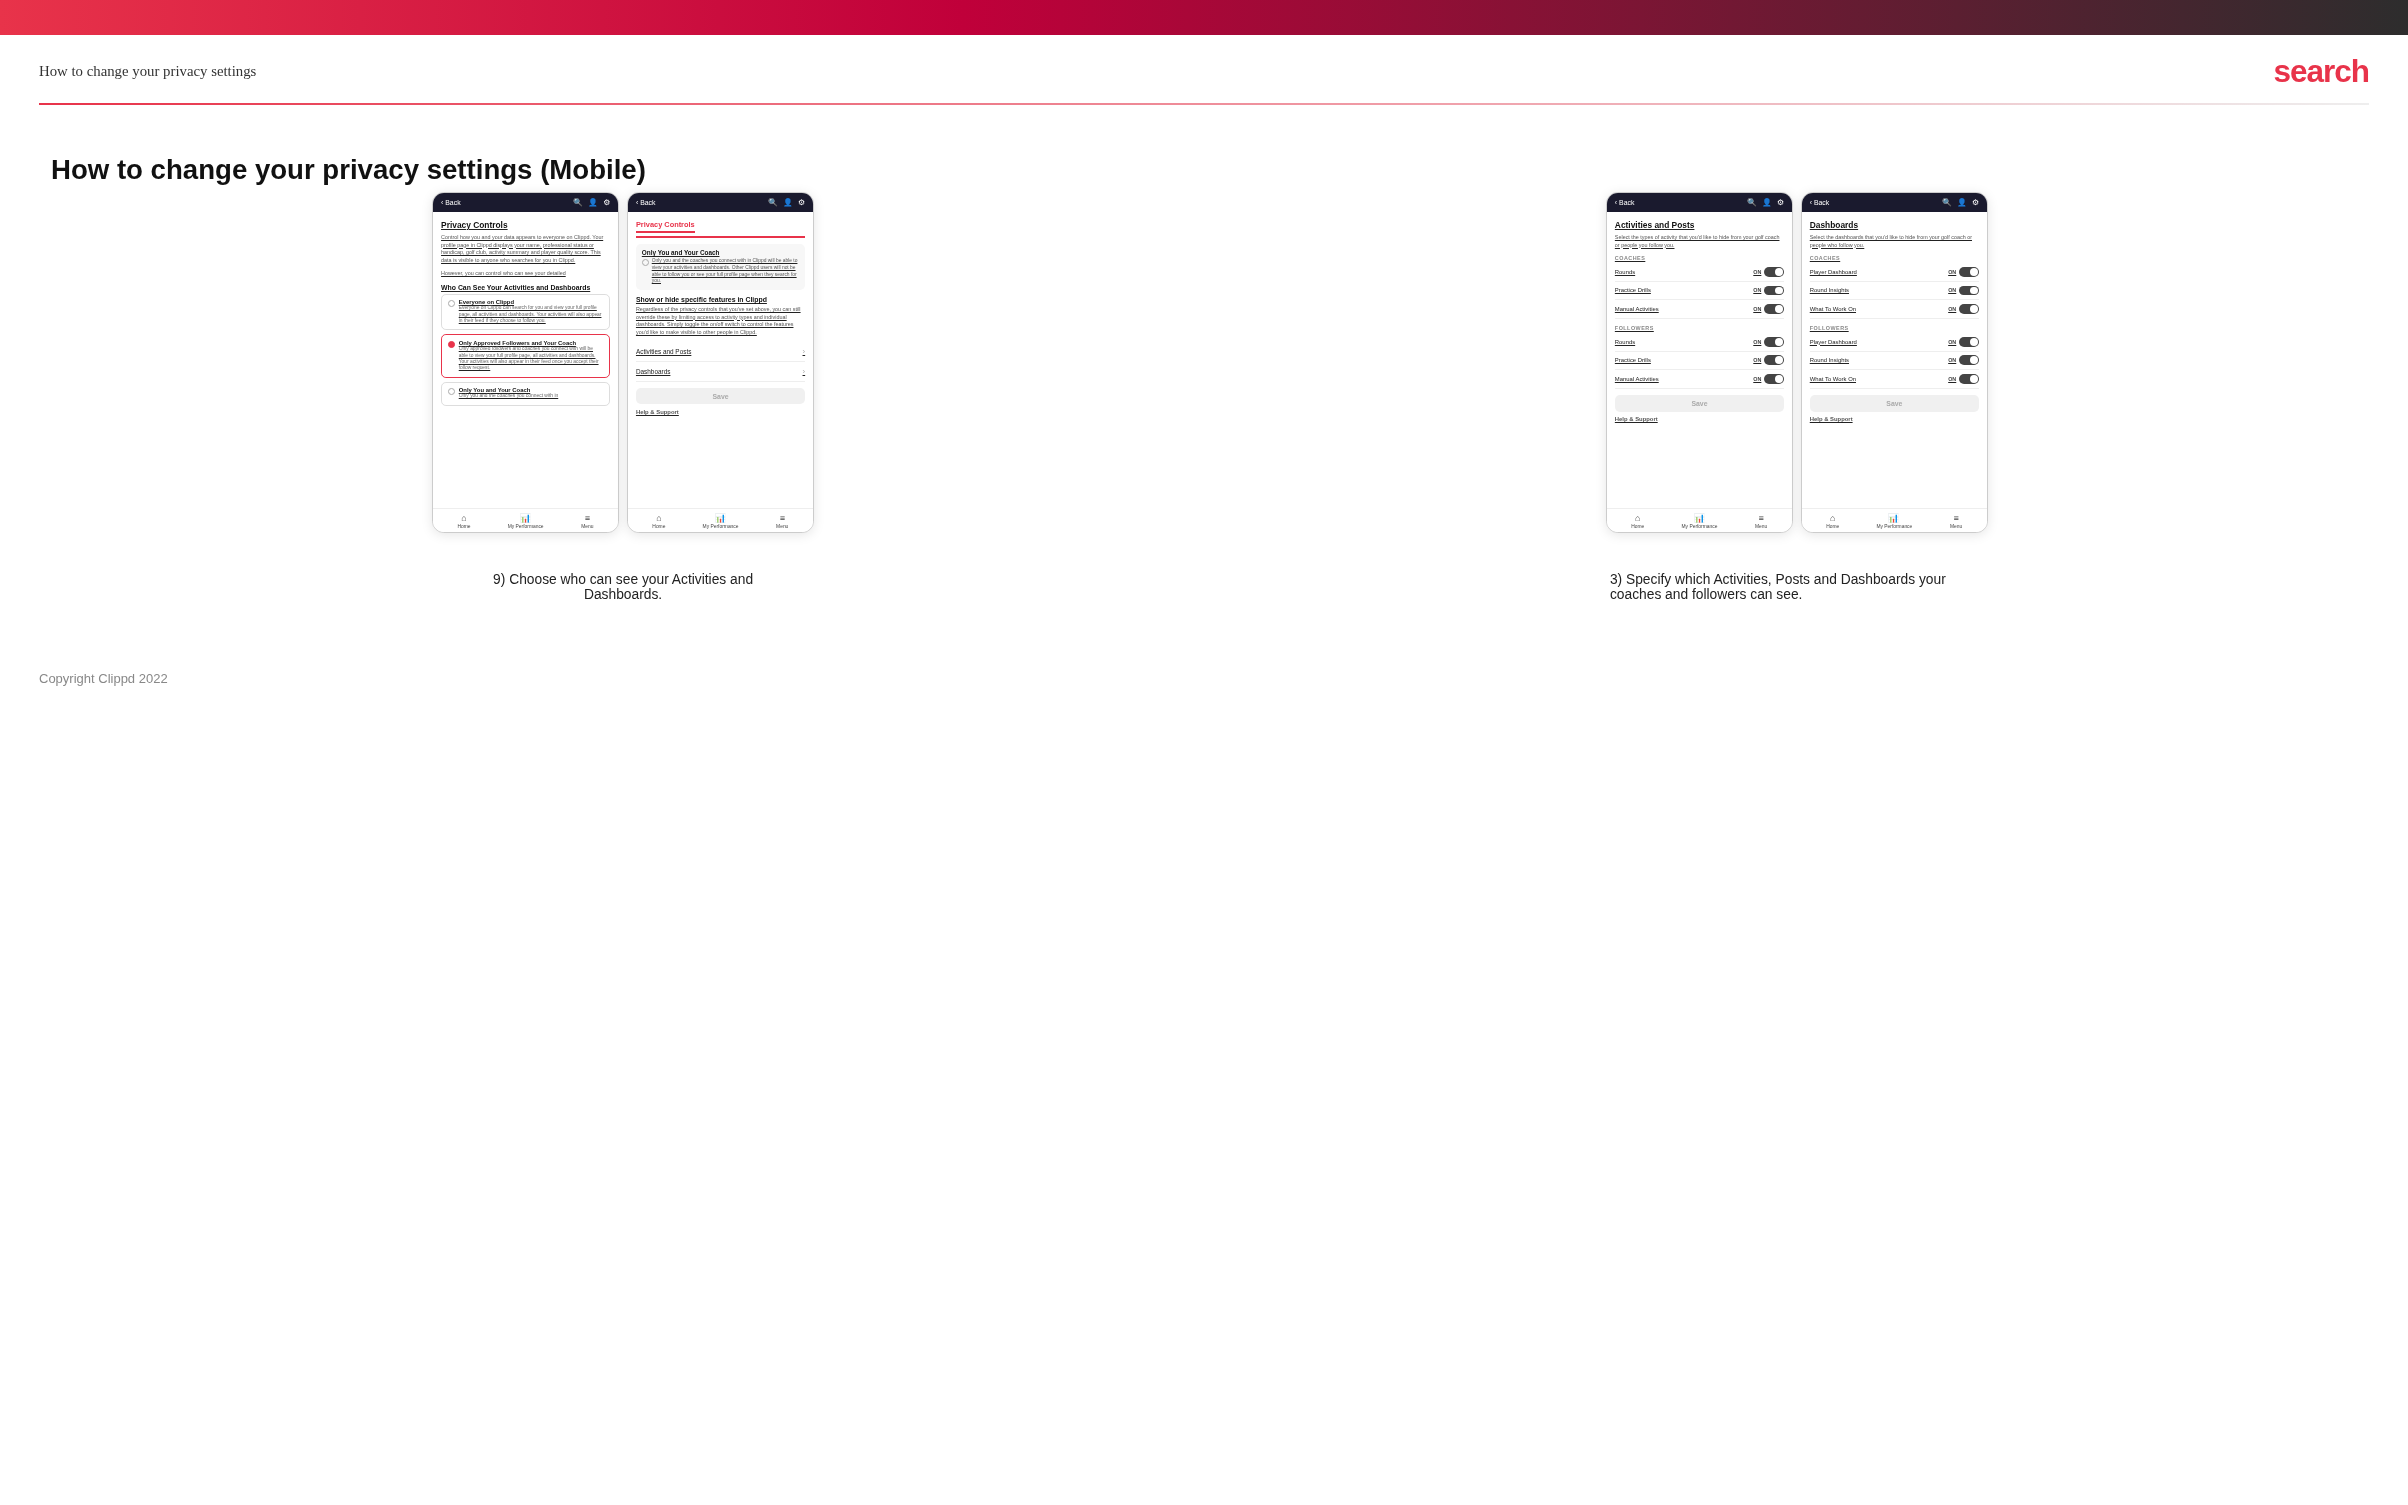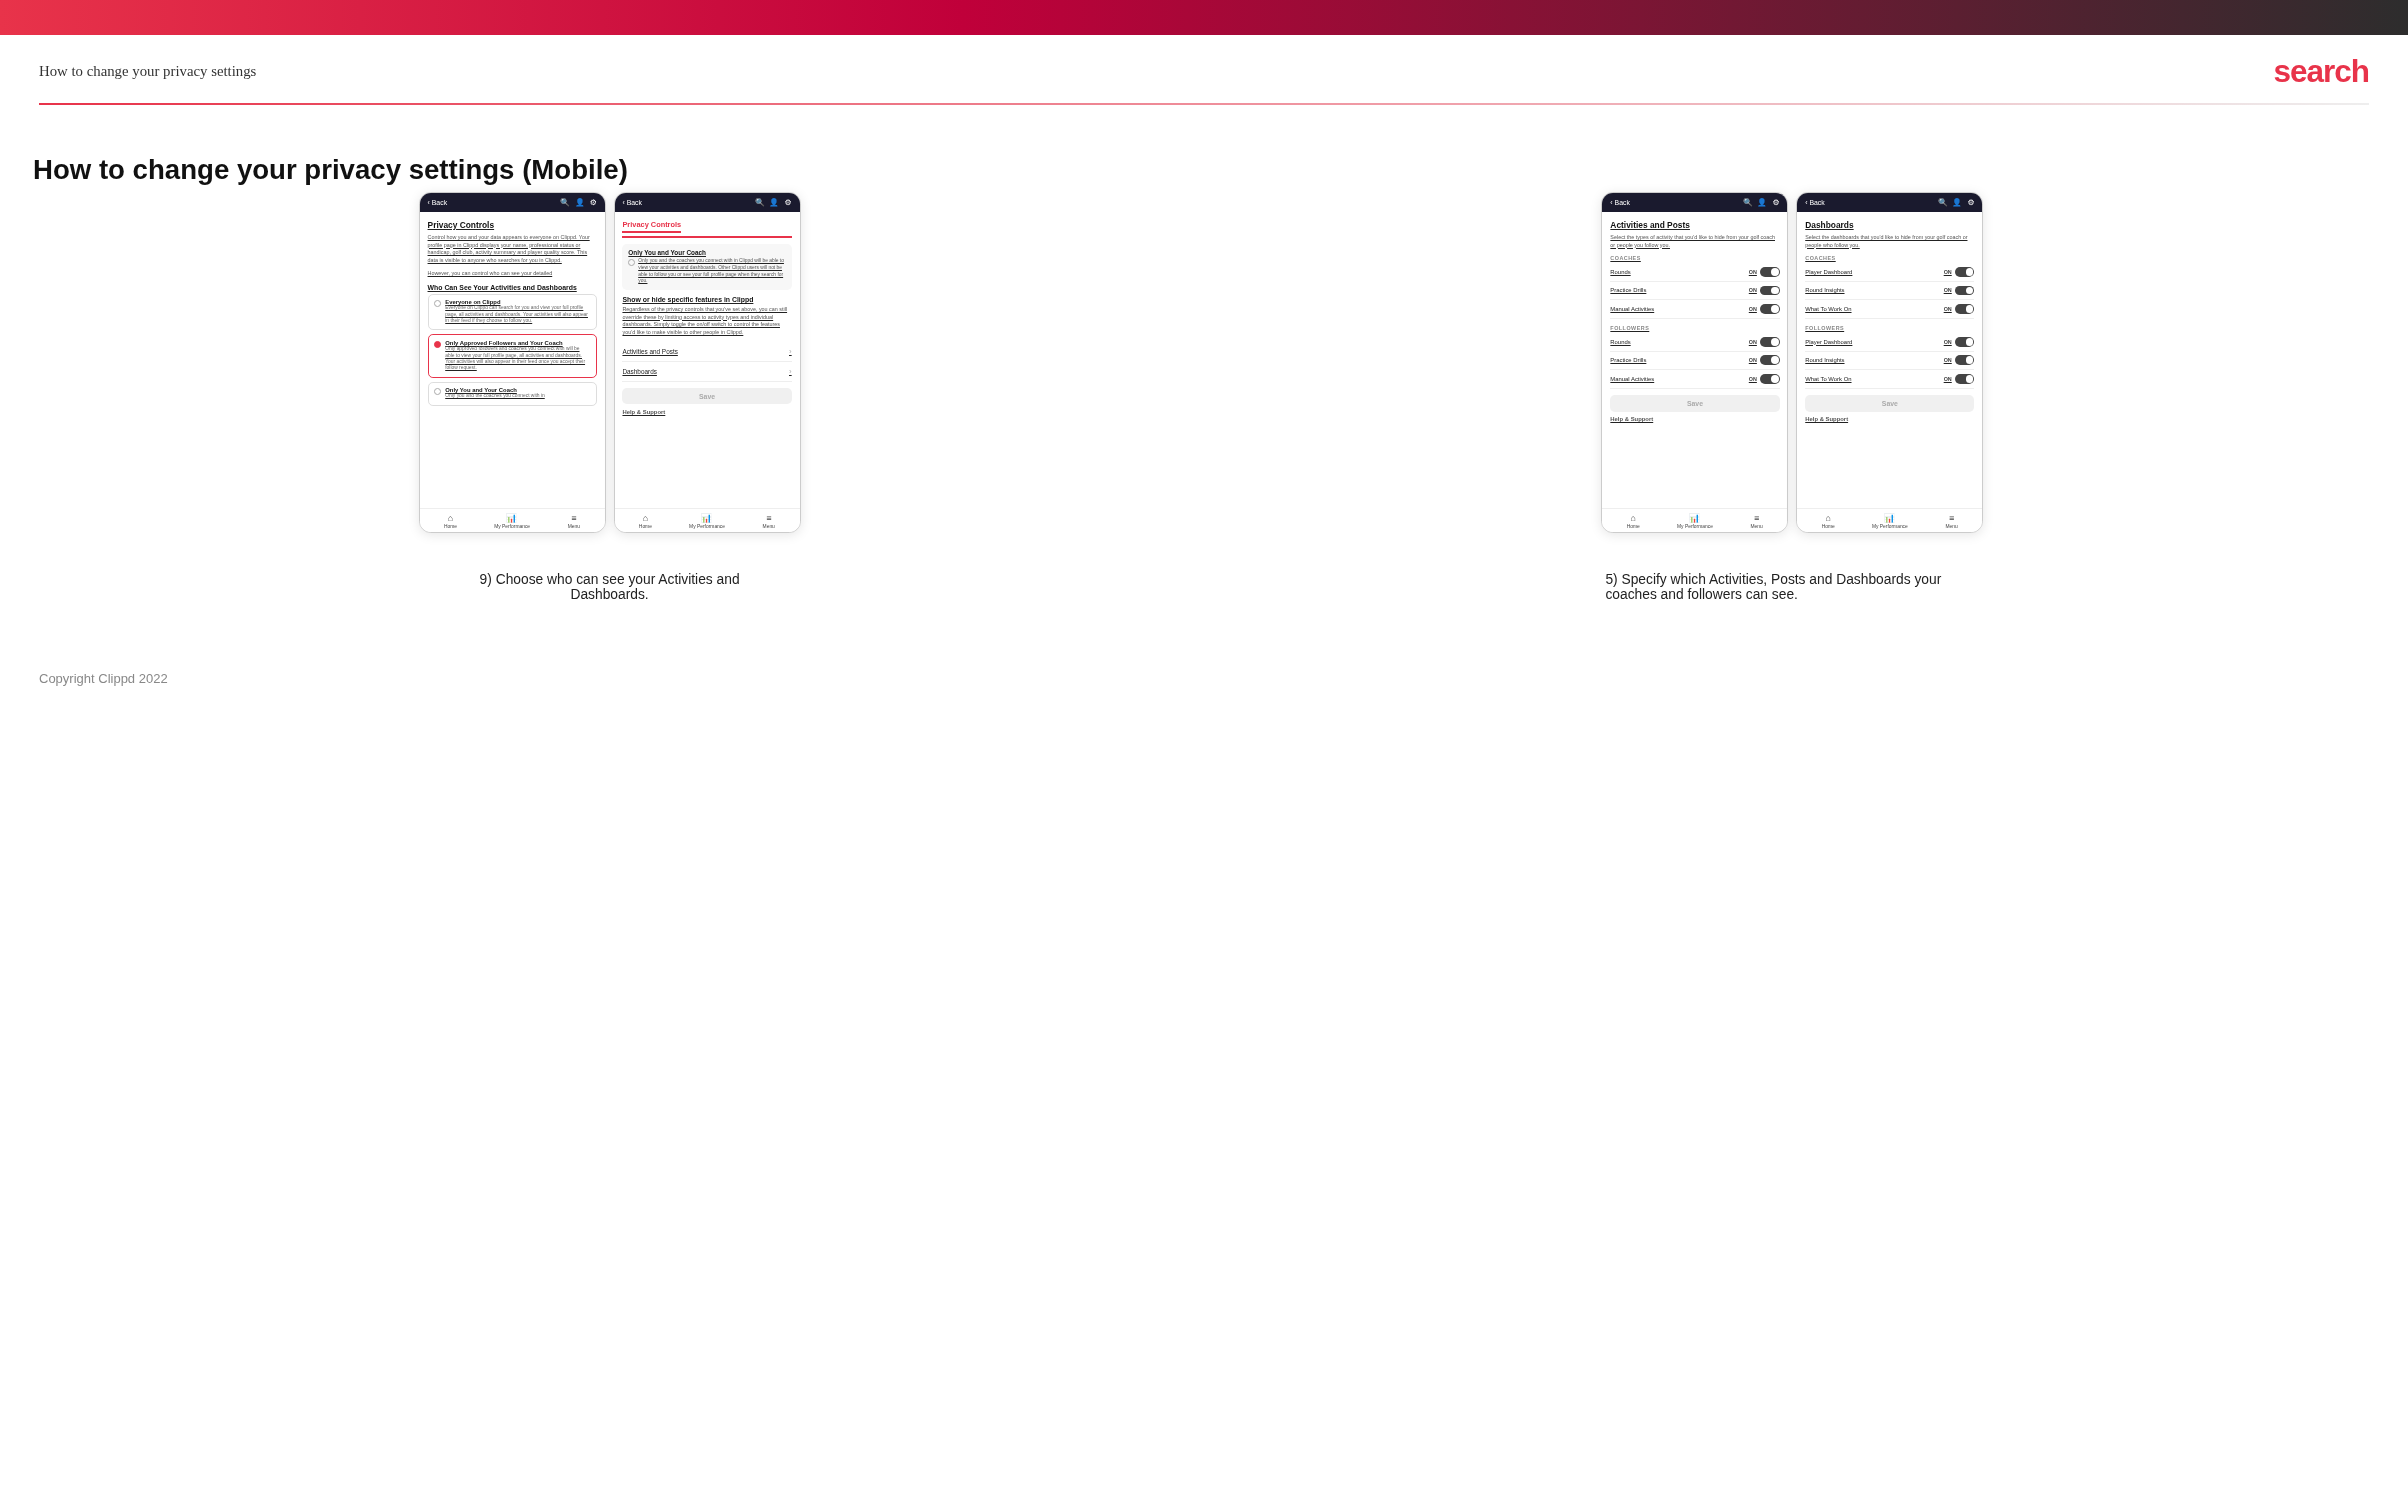--- a/index.html
+++ b/index.html
@@ -36,21 +36,21 @@
 
     
     .header-divider {
       height: 2px;
       background: linear-gradient(90deg, #e8334a 0%, #f0a0aa 60%, #eee 100%);
       margin: 0 39px;
     }
 
     
     .main {
-      padding: 49px 39px 39px 33px;
+      padding: 49px 39px 39px 51px;
     }
     .page-heading {
       font-size: 27.6px;
       font-weight: 800;
       color: #111;
       margin-bottom: 5.9px;
     }
     .page-subheading {
       font-size: 19.7px;
       color: #333;
@@ -638,21 +638,21 @@
             <div class="phone-bottom-nav-item">
               <span class="nav-icon">≡</span>
               <span>Menu</span>
             </div>
           </div>
         </div>
 
       </div>
 
       <div class="caption" style="max-width:374px;text-align:left;">
-        <span>5) Specify which Activities, Posts and Dashboards your  coaches and followers can see.</span>
+        <span>3) Specify which Activities, Posts and Dashboards your  coaches and followers can see.</span>
       </div>
     </div>
 
   </div>
 </div>
 
 <div class="footer">
   <span>Copyright Clippd 2022</span>
 </div>
 

